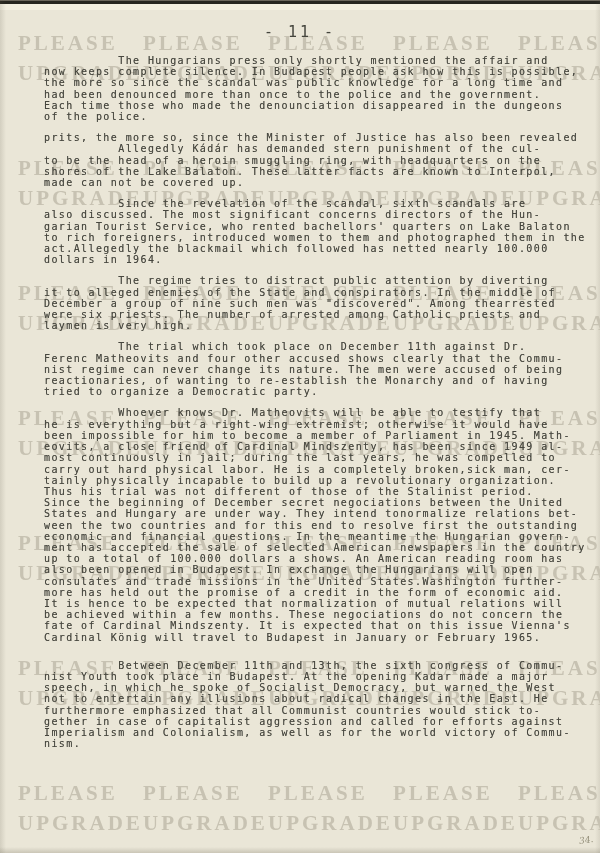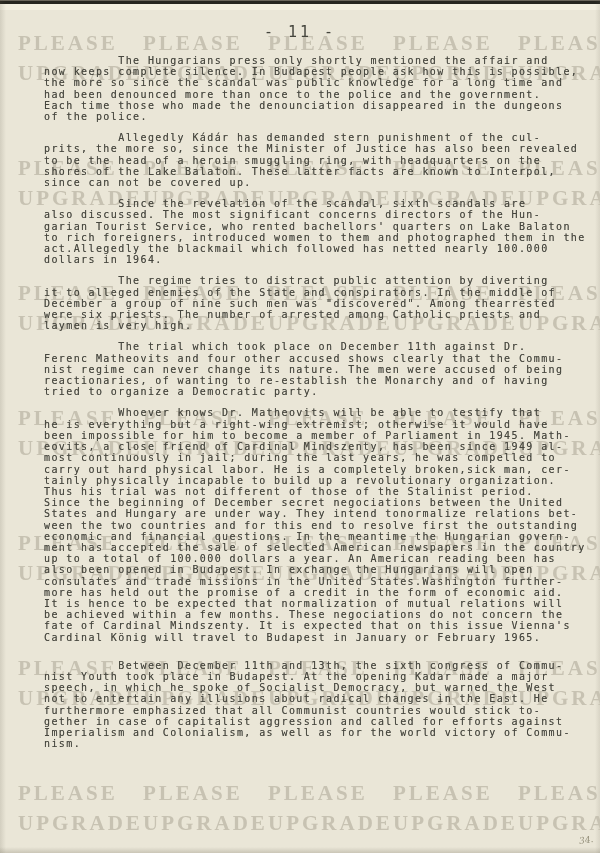--- a/index.html
+++ b/index.html
@@ -148,25 +148,25 @@
     <div class="text-block">
         <div class="para">
           <div class="line">          The Hungarians press only shortly mentioned the affair and</div>
           <div class="line">now keeps complete silence. In Budapest people ask how this is possible,</div>
           <div class="line">the more so since the scandal was public knowledge for a long time and</div>
           <div class="line">had been denounced more than once to the police and the government.</div>
           <div class="line">Each time those who made the denounciation disappeared in the dungeons</div>
           <div class="line">of the police.</div>
         </div>
         <div class="para">
+          <div class="line">prits, the more so, since the Minister of Justice has also been revealed</div>
           <div class="line">          Allegedly Kádár has demanded stern punishment of the cul-</div>
-          <div class="line">prits, the more so, since the Minister of Justice has also been revealed</div>
           <div class="line">to be the head of a heroin smuggling ring, with headquarters on the</div>
           <div class="line">shores of the Lake Balaton. These latter facts are known to Interpol,</div>
-          <div class="line">since can not be covered up.</div>
+          <div class="line">made can not be covered up.</div>
         </div>
         <div class="para">
           <div class="line">          Since the revelation of the scandal, sixth scandals are</div>
           <div class="line">also discussed. The most significant concerns directors of the Hun-</div>
           <div class="line">garian Tourist Service, who rented bachellors' quarters on Lake Balaton</div>
           <div class="line">to rich foreigners, introduced women to them and photographed them in the</div>
           <div class="line">act.Allegedly the blackmail which followed has netted nearly 100.000</div>
           <div class="line">dollars in 1964.</div>
         </div>
         <div class="para">
@@ -190,21 +190,21 @@
           <div class="line">eovits, a close friend of Cardinal Mindszenty, has been since 1949 al-</div>
           <div class="line">most continuously in jail; during the last years, he was compelled to</div>
           <div class="line">carry out hard physical labor. He is a completely broken,sick man, cer-</div>
           <div class="line">tainly physically incapable to build up a revolutionary organization.</div>
           <div class="line">Thus his trial was not different of those of the Stalinist period.</div>
           <div class="line"><span>Since the beginning of December secret negociations between the </span><span class="u">United</span></div>
           <div class="line"><span class="u">States and Hungary</span><span> are under way. They intend tonormalize relations bet-</span></div>
           <div class="line">ween the two countries and for this end to resolve first the outstanding</div>
           <div class="line">economic and financial questions. In the meantime the Hungarian govern-</div>
           <div class="line">ment has accepted the sale of selected American newspapers in the country</div>
-          <div class="line">up to a total of 100.000 dollars a year. An American reading been has</div>
+          <div class="line">up to a total of 100.000 dollars a shows. An American reading room has</div>
           <div class="line">also been opened in Budapest. In exchange the Hungarians will open</div>
           <div class="line">consulates and trade missions in the United States.Washington further-</div>
           <div class="line">more has held out the promise of a credit in the form of economic aid.</div>
           <div class="line">It is hence to be expected that normalization of mutual relations will</div>
           <div class="line">be achieved within a few months. These negociations do not concern the</div>
           <div class="line">fate of Cardinal Mindszenty. It is expected that on this issue Vienna's</div>
           <div class="line">Cardinal König will travel to Budapest in January or February 1965.</div>
         </div>
         <div class="para">
           <div class="line">          Between December 11th and 13th, the sixth congress of Commu-</div>

